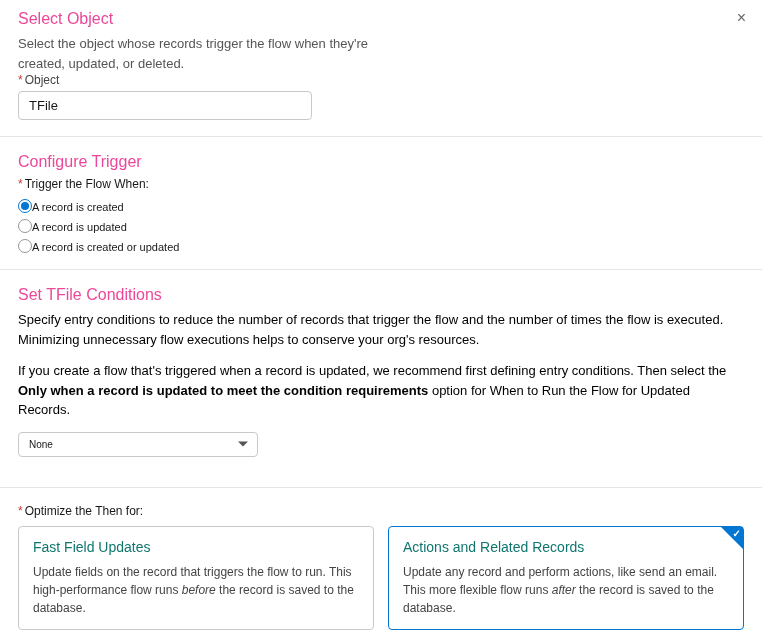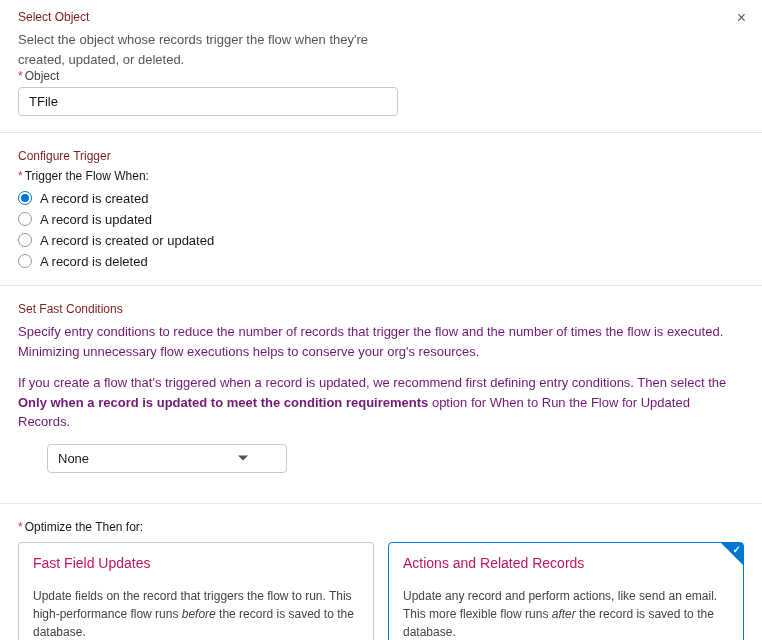--- a/index.html
+++ b/index.html
@@ -20,43 +20,43 @@
       right: 16px;
       top: 10px;
       font-size: 16px;
       color: #666;
       cursor: pointer;
       background: none;
       border: none;
       line-height: 1;
     }
     .section-title {
-      font-size: 12px;
+      font-size: 16px;
       font-weight: 400;
-      color: #7f1d1d;
+      color: #ec4899;
       margin-bottom: 6px;
     }
     .section-desc {
       font-size: 13px;
       color: #555;
       line-height: 1.5;
       margin-bottom: 0;
     }
     .field-label {
       font-size: 12px;
       color: #444;
       margin-bottom: 4px;
       display: block;
     }
     .required-asterisk {
       color: #c23934;
       margin-right: 2px;
     }
     .text-input {
-      width: 380px;
+      width: 294px;
       padding: 6px 10px;
       border: 1px solid #c9c9c9;
       border-radius: 4px;
       font-size: 13px;
       color: #181818;
       background: #fff;
     }
     .divider {
       border: none;
       border-top: 1px solid #e5e5e5;
@@ -68,23 +68,23 @@
       color: #181818;
       margin-bottom: 8px;
     }
     .radio-list {
       display: flex;
       flex-direction: column;
       gap: 6px;
     }
     .radio-item {
       display: flex;
-      align-items: flex-start;
-      gap: 8px;
-      font-size: 13px;
+      align-items: flex-end;
+      gap: 0;
+      font-size: 11px;
       color: #181818;
     }
     .radio-circle {
       width: 14px;
       height: 14px;
       border: 1px solid #969696;
       border-radius: 50%;
       display: inline-flex;
       align-items: center;
       justify-content: center;
@@ -95,42 +95,41 @@
     }
     .radio-circle.selected::after {
       content: "";
       width: 8px;
       height: 8px;
       background: #0176d3;
       border-radius: 50%;
     }
     .entry-desc {
       font-size: 13px;
-      color: #701a75;
+      color: #000000;
       line-height: 1.5;
       margin-bottom: 12px;
     }
     .entry-desc .bold {
       font-weight: 700;
     }
     .select-wrap {
       position: relative;
       width: 240px;
     }
     .select-box {
       width: 100%;
       padding: 6px 28px 6px 10px;
       border: 1px solid #c9c9c9;
       border-radius: 4px;
-      font-size: 13px;
+      font-size: 10px;
       background: #fff;
       color: #181818;
       appearance: none;
       cursor: pointer;
-      margin-left: 29px;
     }
     .select-caret {
       position: absolute;
       right: 10px;
       top: 50%;
       transform: translateY(-50%);
       pointer-events: none;
       width: 0;
       height: 0;
       border-left: 5px solid transparent;
@@ -150,22 +149,22 @@
       padding: 12px 14px;
       position: relative;
       cursor: pointer;
     }
     .card.selected {
       border: 1px solid #0176d3;
     }
     .card-title {
       font-size: 14px;
       font-weight: 400;
-      color: #be185d;
-      margin-bottom: 16px;
+      color: #0f766e;
+      margin-bottom: 8px;
     }
     .card-desc {
       font-size: 12px;
       color: #444;
       line-height: 1.5;
     }
     .card-desc .italic {
       font-style: italic;
     }
     .card-check {
@@ -214,31 +213,27 @@
       <span>A record is created</span>
     </label>
     <label class="radio-item">
       <span class="radio-circle"></span>
       <span>A record is updated</span>
     </label>
     <label class="radio-item">
       <span class="radio-circle"></span>
       <span>A record is created or updated</span>
     </label>
-    <label class="radio-item">
-      <span class="radio-circle"></span>
-      <span>A record is deleted</span>
-    </label>
   </div>
 </div>
 
 <hr class="divider">
 
 <div>
-  <div class="section-title">Set Fast Conditions</div>
+  <div class="section-title">Set TFile Conditions</div>
   <div class="entry-desc">Specify entry conditions to reduce the number of records that trigger the flow and the number of times the flow is executed. Minimizing unnecessary flow executions helps to conserve your org's resources.</div>
   <div class="entry-desc">
     <span>If you create a flow that's triggered when a record is updated, we recommend first defining entry conditions. Then select the </span><span class="bold">Only when a record is updated to meet the condition requirements</span><span> option for When to Run the Flow for Updated Records.</span>
   </div>
   <div class="select-wrap">
     <div class="select-box">None</div>
     <span class="select-caret"></span>
   </div>
 </div>
 

